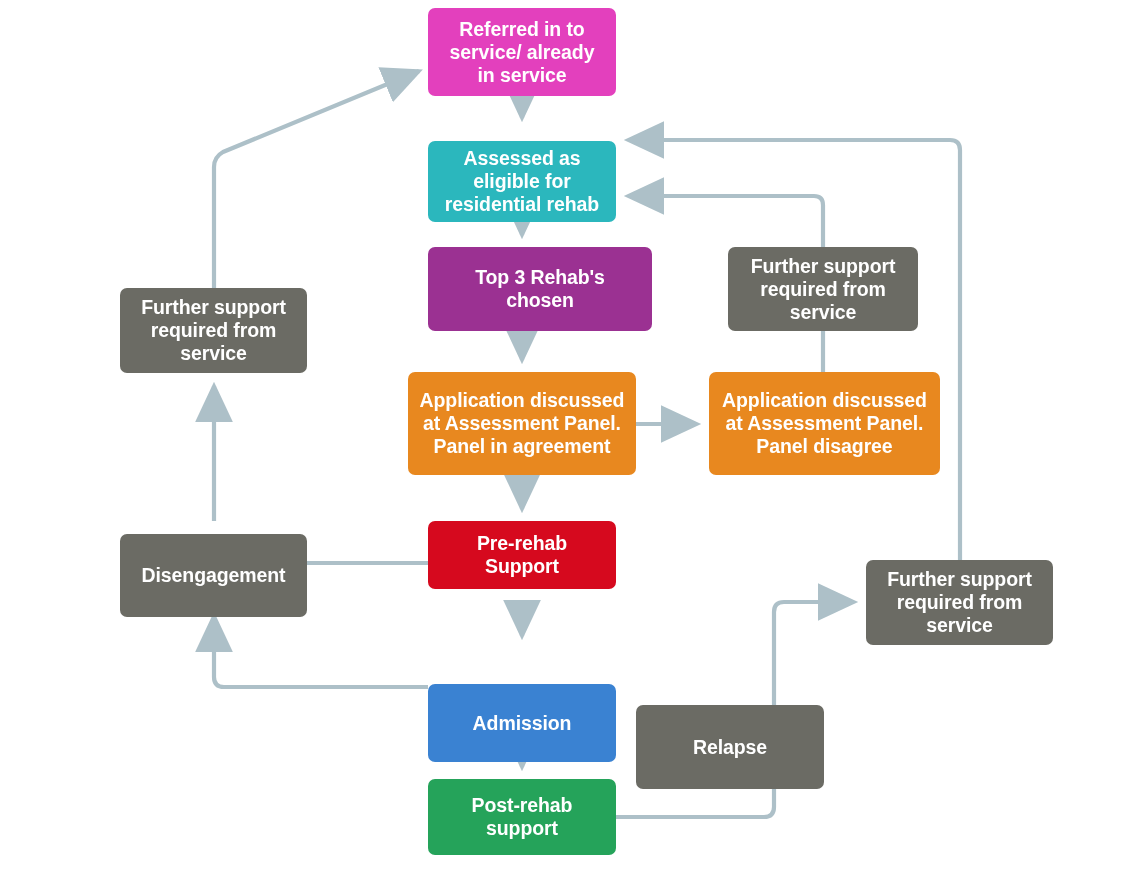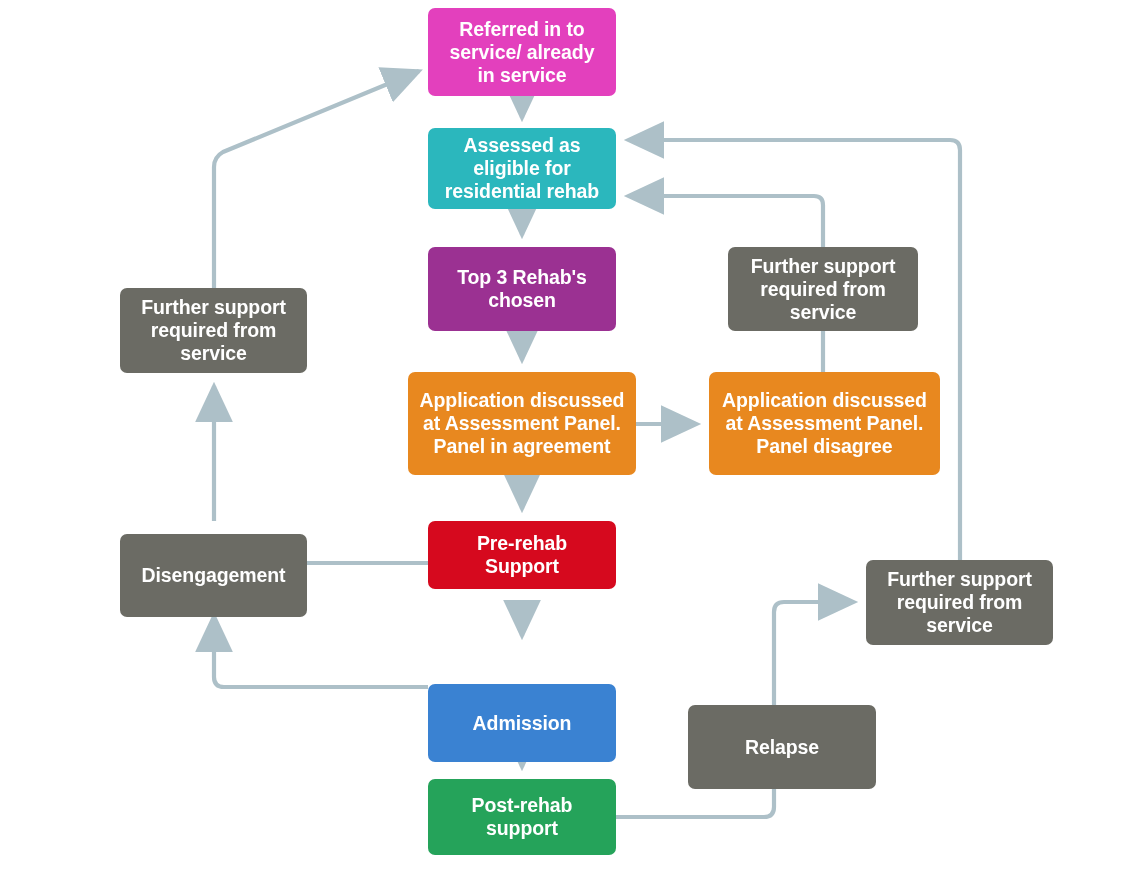--- a/index.html
+++ b/index.html
@@ -87,25 +87,25 @@
 
       <path d="M960,560 L960,150 Q960,140 950,140 L628,140" marker-end="url(#arrowhead)"></path>
 
     </g>
   </svg>
 
   <div class="node" style="left:428px; top:8px; width:188px; height:88px; background:#e340bd;">Referred in to
 service/ already
 in service</div>
 
-  <div class="node" style="left:428px; top:128px; width:188px; height:81px; background:#2bb7bd;">Assessed as
+  <div class="node" style="left:428px; top:141px; width:188px; height:81px; background:#2bb7bd;">Assessed as
 eligible for
 residential rehab</div>
 
-  <div class="node" style="left:428px; top:247px; width:188px; height:84px; background:#9b3192;">Top 3 Rehab's
+  <div class="node" style="left:428px; top:247px; width:224px; height:84px; background:#9b3192;">Top 3 Rehab's
 chosen</div>
 
   <div class="node small-pad" style="left:408px; top:372px; width:228px; height:103px; background:#e8881f;">Application discussed
 at Assessment Panel.
 Panel in agreement</div>
 
   <div class="node small-pad" style="left:709px; top:372px; width:231px; height:103px; background:#e8881f;">Application discussed
 at Assessment Panel.
 Panel disagree</div>
 
@@ -124,15 +124,15 @@
   <div class="node" style="left:120px; top:534px; width:187px; height:83px; background:#6b6b64;">Disengagement</div>
 
   <div class="node" style="left:728px; top:247px; width:190px; height:84px; background:#6b6b64;">Further support
 required from
 service</div>
 
   <div class="node" style="left:866px; top:560px; width:187px; height:85px; background:#6b6b64;">Further support
 required from
 service</div>
 
-  <div class="node" style="left:688px; top:705px; width:188px; height:84px; background:#6b6b64;">Relapse</div>
+  <div class="node" style="left:636px; top:705px; width:188px; height:84px; background:#6b6b64;">Relapse</div>
 
 </div>
 
 </body></html>

